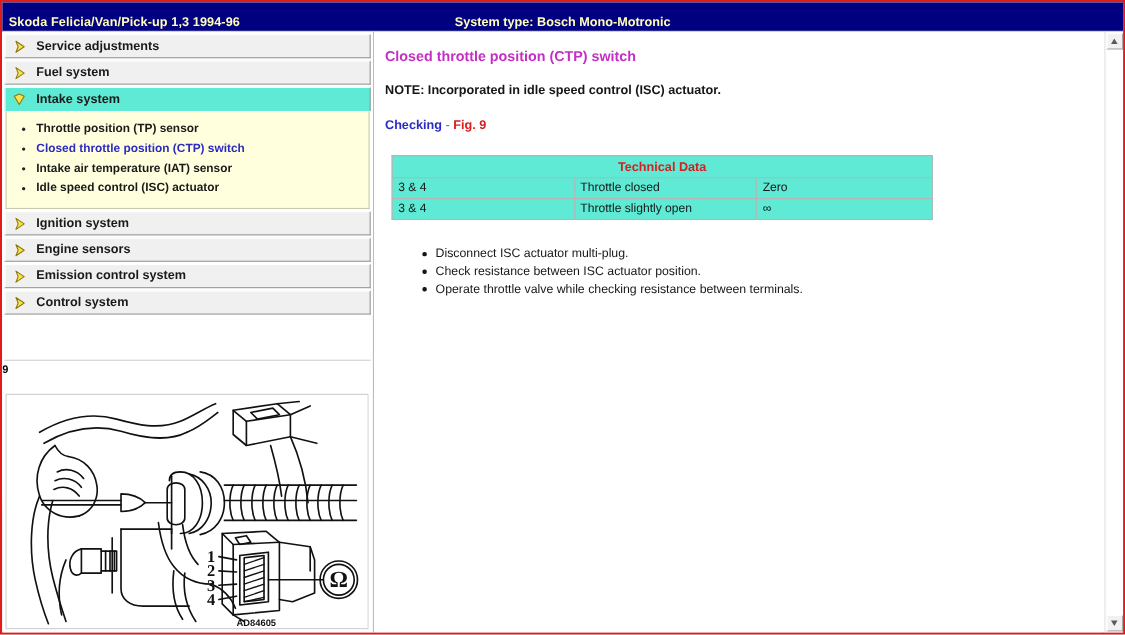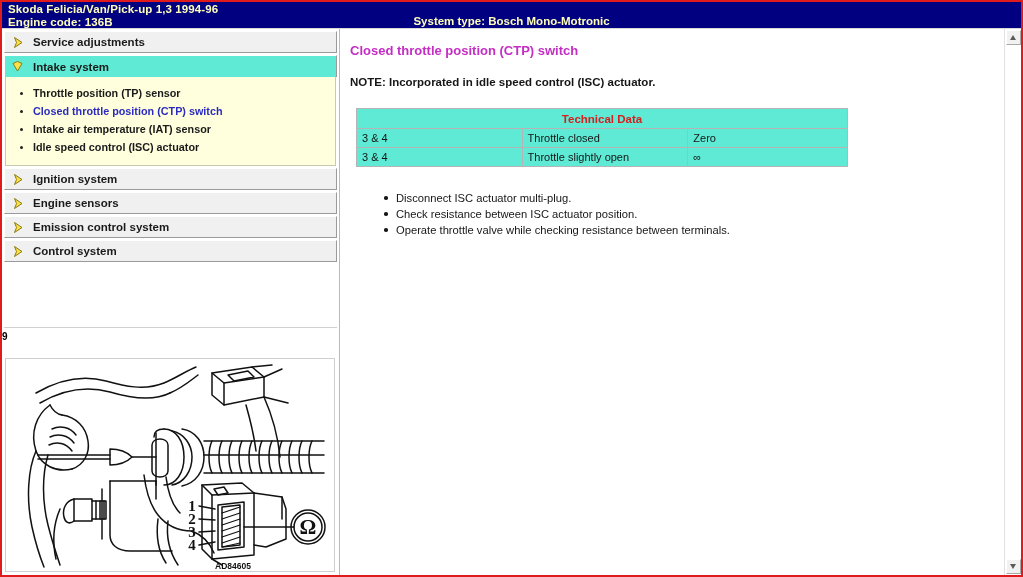--- a/index.html
+++ b/index.html
@@ -26,21 +26,21 @@
   .header {
     position: relative;
     height: 27px;
     background: #000080;
     border-bottom: 1px solid #d8d8d8;
     overflow: hidden;
   }
   .header-left {
     position: absolute;
     left: 6px;
-    top: 0px;
+    top: 12px;
     line-height: 13px;
     padding-top: 1px;
   }
   .header-line {
     color: #ffffbb;
     font-size: 11.5px;
     font-weight: bold;
     white-space: nowrap;
     letter-spacing: 0.1px;
   }
@@ -327,20 +327,28 @@
   <div class="body-wrap">
 
     <div class="sidebar">
       <div class="nav-list" id="nav-list">
           <div class="nav-group">
             <div class="nav-head">
               <svg class="chev" viewBox="0 0 13 13">
                 <path d="M3.5 1.5 L5.5 6.5 L3.5 11.5 L11 6.5 Z" fill="#ffe24a" stroke="#8a7a10" stroke-width="1" stroke-linejoin="round"></path>
               </svg>
               <span class="nav-head-label">Service adjustments</span>
+            </div>
+          </div>
+          <div class="nav-group">
+            <div class="nav-head">
+              <svg class="chev" viewBox="0 0 13 13">
+                <path d="M3.5 1.5 L5.5 6.5 L3.5 11.5 L11 6.5 Z" fill="#ffe24a" stroke="#8a7a10" stroke-width="1" stroke-linejoin="round"></path>
+              </svg>
+              <span class="nav-head-label">Fuel system</span>
             </div>
           </div>
           <div class="nav-group">
             <div class="nav-head expanded">
               <svg class="chev" viewBox="0 0 13 13">
                 <path d="M2 3.5 L6.5 1.5 L11 3.5 L6.5 11 Z" fill="#ffe24a" stroke="#8a7a10" stroke-width="1" stroke-linejoin="round"></path>
               </svg>
               <span class="nav-head-label">Intake system</span>
             </div>
             <div class="sub-panel">
@@ -520,20 +528,23 @@
         </div>
       </div>
     </div>
 
     <div class="main">
 
       <div class="doc-title">Closed throttle position (CTP) switch</div>
 
       <div class="doc-note">NOTE: Incorporated in idle speed control (ISC) actuator.</div>
 
+      <div class="checking-line">
+        <span class="checking-word">Checking</span><span class="checking-dash"> - </span><span class="checking-fig">Fig. 9</span>
+      </div>
 
       <table class="tech">
         <thead>
           <tr>
             <th class="tbl-title" colspan="3">Technical Data</th>
           </tr>
         </thead>
         <tbody id="tbl-body">
             <tr>
               <td class="col-a">3 &amp; 4</td>

